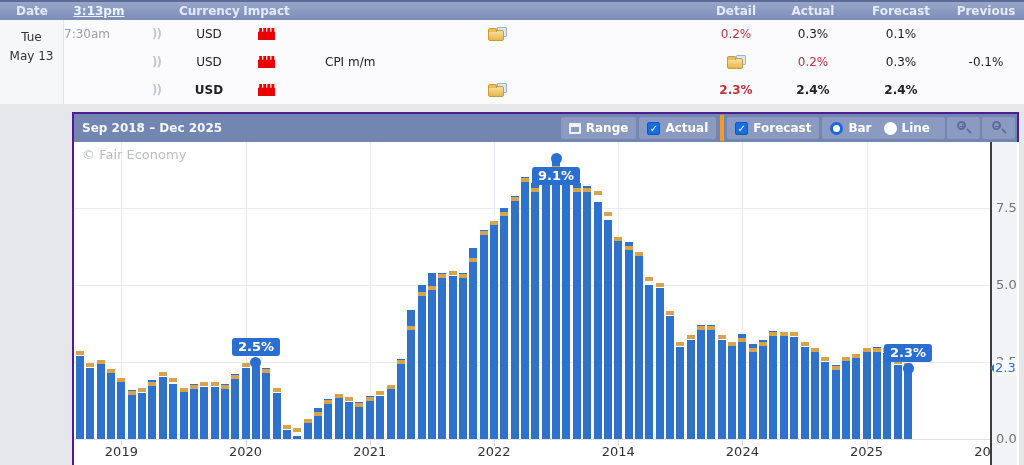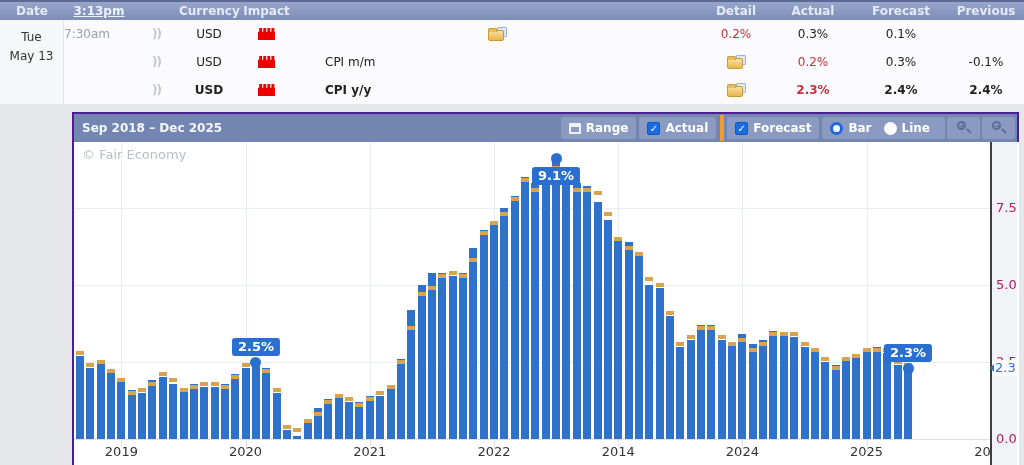--- a/index.html
+++ b/index.html
@@ -63,21 +63,21 @@
   #xticks { position:absolute; left:0; top:298px; width:916px; height:6px; overflow:hidden; }
   .xtick { position:absolute; top:0; width:1px; height:6px; background:#d9dce5; }
   #xlabels { position:absolute; left:0; top:302px; width:916px; height:18px; overflow:hidden; }
   .xlabel { position:absolute; width:44px; margin-left:-22px; text-align:center; color:#333; font-size:13px; }
   .abar { position:absolute; background:#2e72cc; }
   .fbar { position:absolute; background:#d9a24c; }
   .ann-dot { position:absolute; width:11px; height:11px; border-radius:50%; background:#2a6fd0; }
   .ann-box { position:absolute; transform:translateX(-50%); background:#2a6fd0; color:#fff; font-size:13px; font-weight:bold;
     padding:1px 6px 2px; border-radius:3px; white-space:nowrap; }
   .yaxis { position:absolute; left:916px; top:0; width:27px; height:323px; background:#f2f3f6; border-left:2px solid #3e3e3e; }
-  .ylab { position:absolute; left:4px; height:16px; color:#be185d; font-size:13px; }
+  .ylab { position:absolute; left:4px; height:16px; color:#737373; font-size:13px; }
   .cur-tag { position:absolute; left:0; width:27px; height:16px; background:#fff; color:#2f6fd6; font-size:13px;
     padding-left:3px; z-index:3; }
   .cur-tag::before { content:""; position:absolute; left:-6px; top:4px; border:4px solid transparent; border-right-color:#2f6fd6; }
 </style>
 </head>
 <body>
 
 <div class="cal">
   <div class="cal-head">
     <span>Date</span>
@@ -134,21 +134,20 @@
       <span class="num">-0.1%</span>
     </div>
 
     <div class="evt-row bold">
       <span class="time"></span>
       <span class="expander">))</span>
       <span class="cur">USD</span>
       <span class="impact-cell">
           <span class="impact-icon"></span>
         </span>
-      <span class="title">CPI y/y</span>
       <span class="detail-cell">
           <span class="folder">
             <span class="page"></span>
             <span class="body"></span>
           </span>
         </span>
       <span class="num actual-red">2.3%</span>
       <span class="num">2.4%</span>
       <span class="num">2.4%</span>
     </div>

